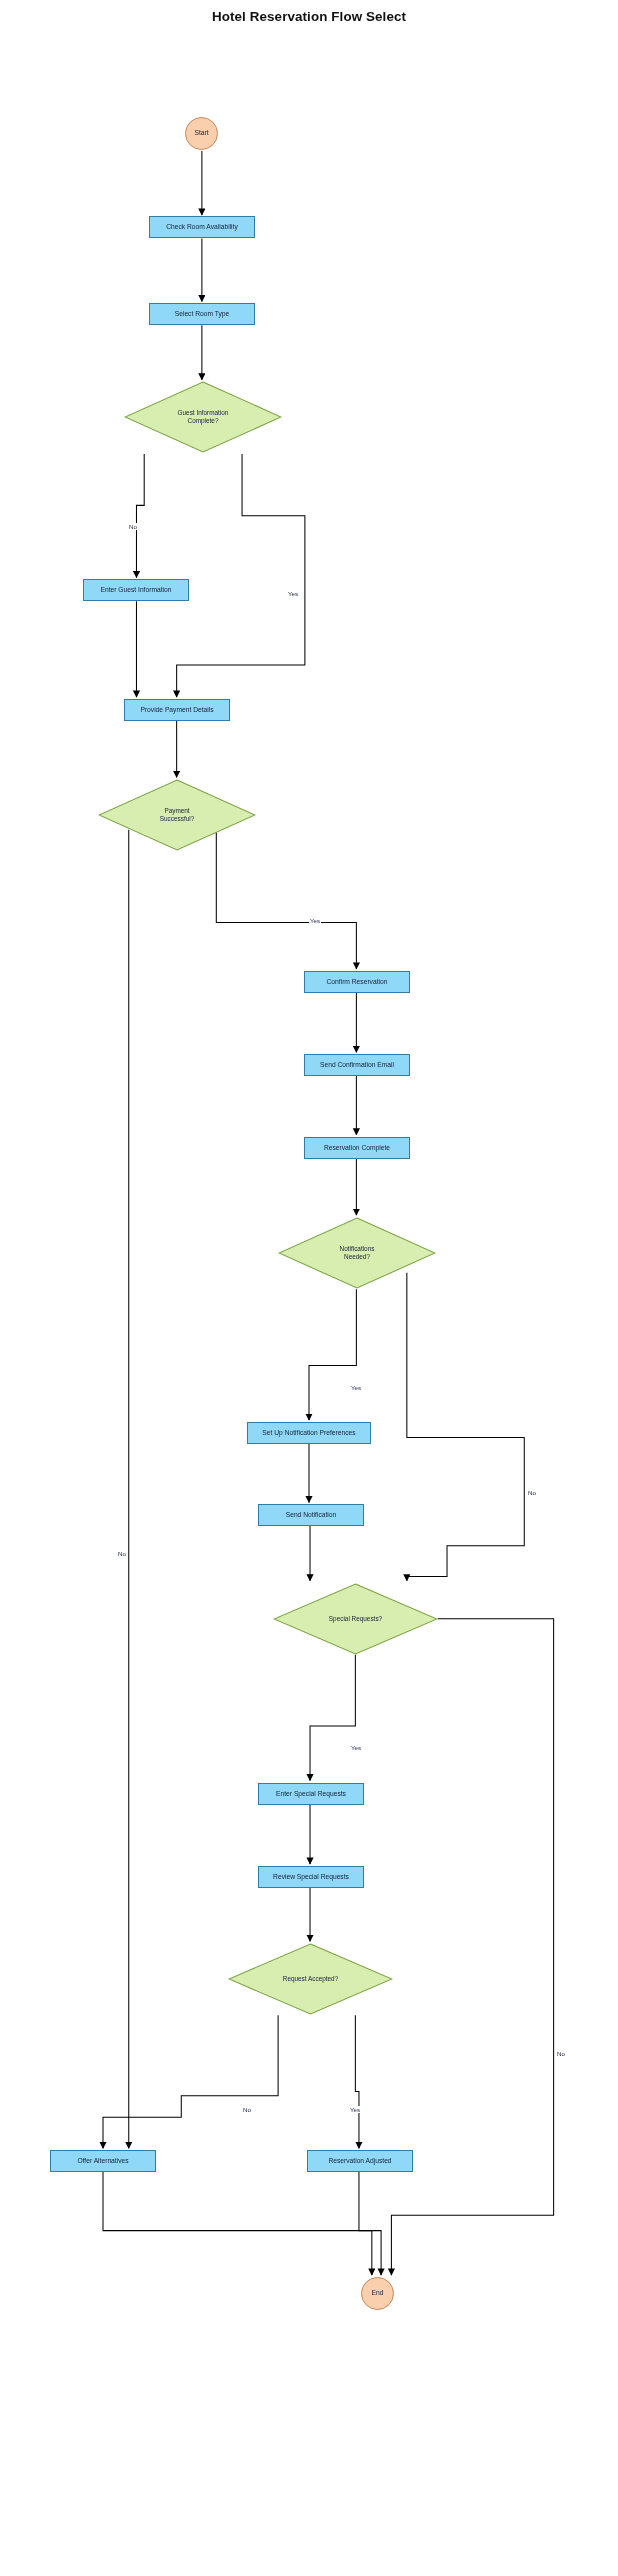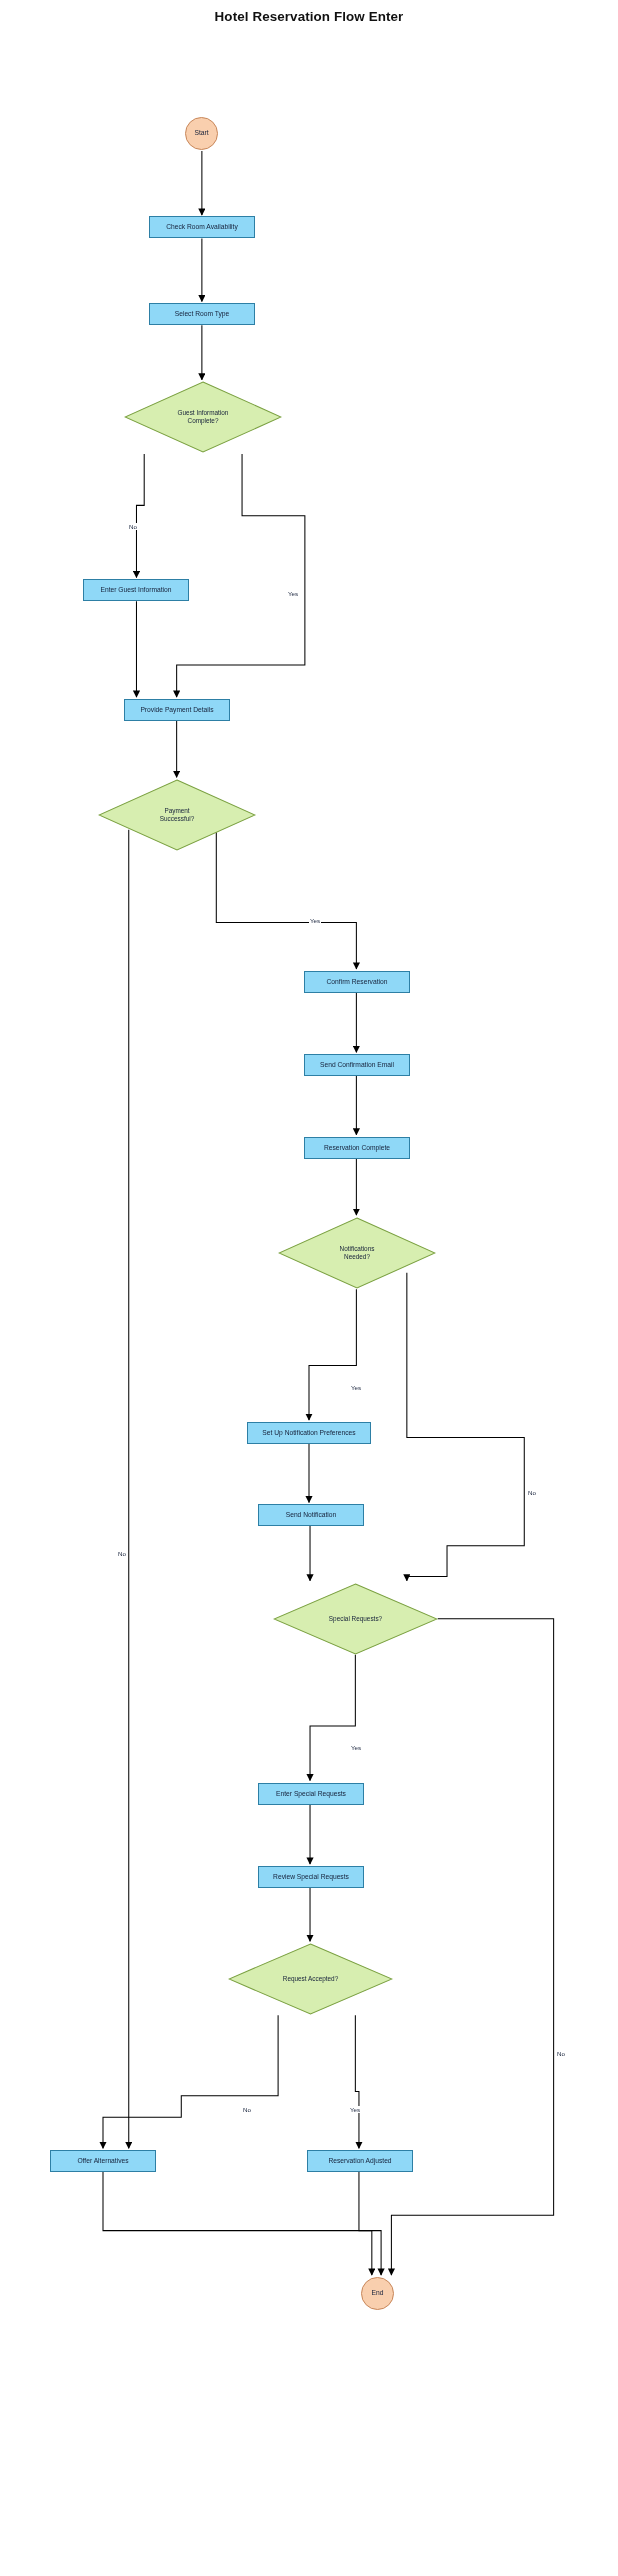--- a/index.html
+++ b/index.html
@@ -82,21 +82,21 @@
     color: #16213a;
     background: #ffffff;
     padding: 0 1px;
     z-index: 4;
     white-space: nowrap;
   }
 </style>
 </head>
 <body>
 
-<div id="chart-title">Hotel Reservation Flow Enter</div>
+<div id="chart-title">Hotel Reservation Flow Select</div>
 
 <svg id="flow-canvas" viewBox="0 0 1200 7209" xmlns="http://www.w3.org/2000/svg">
   <defs>
     <marker id="arrow" viewBox="0 0 10 10" refX="9" refY="5" markerWidth="7" markerHeight="7" orient="auto-start-reverse">
       <path d="M 0 0 L 10 5 L 0 10 z" fill="#000000"></path>
     </marker>
   </defs>
   <g stroke="#000000" stroke-width="2" fill="none" marker-end="url(#arrow)">
 
     <path d="M 392 292 L 392 416"></path>

